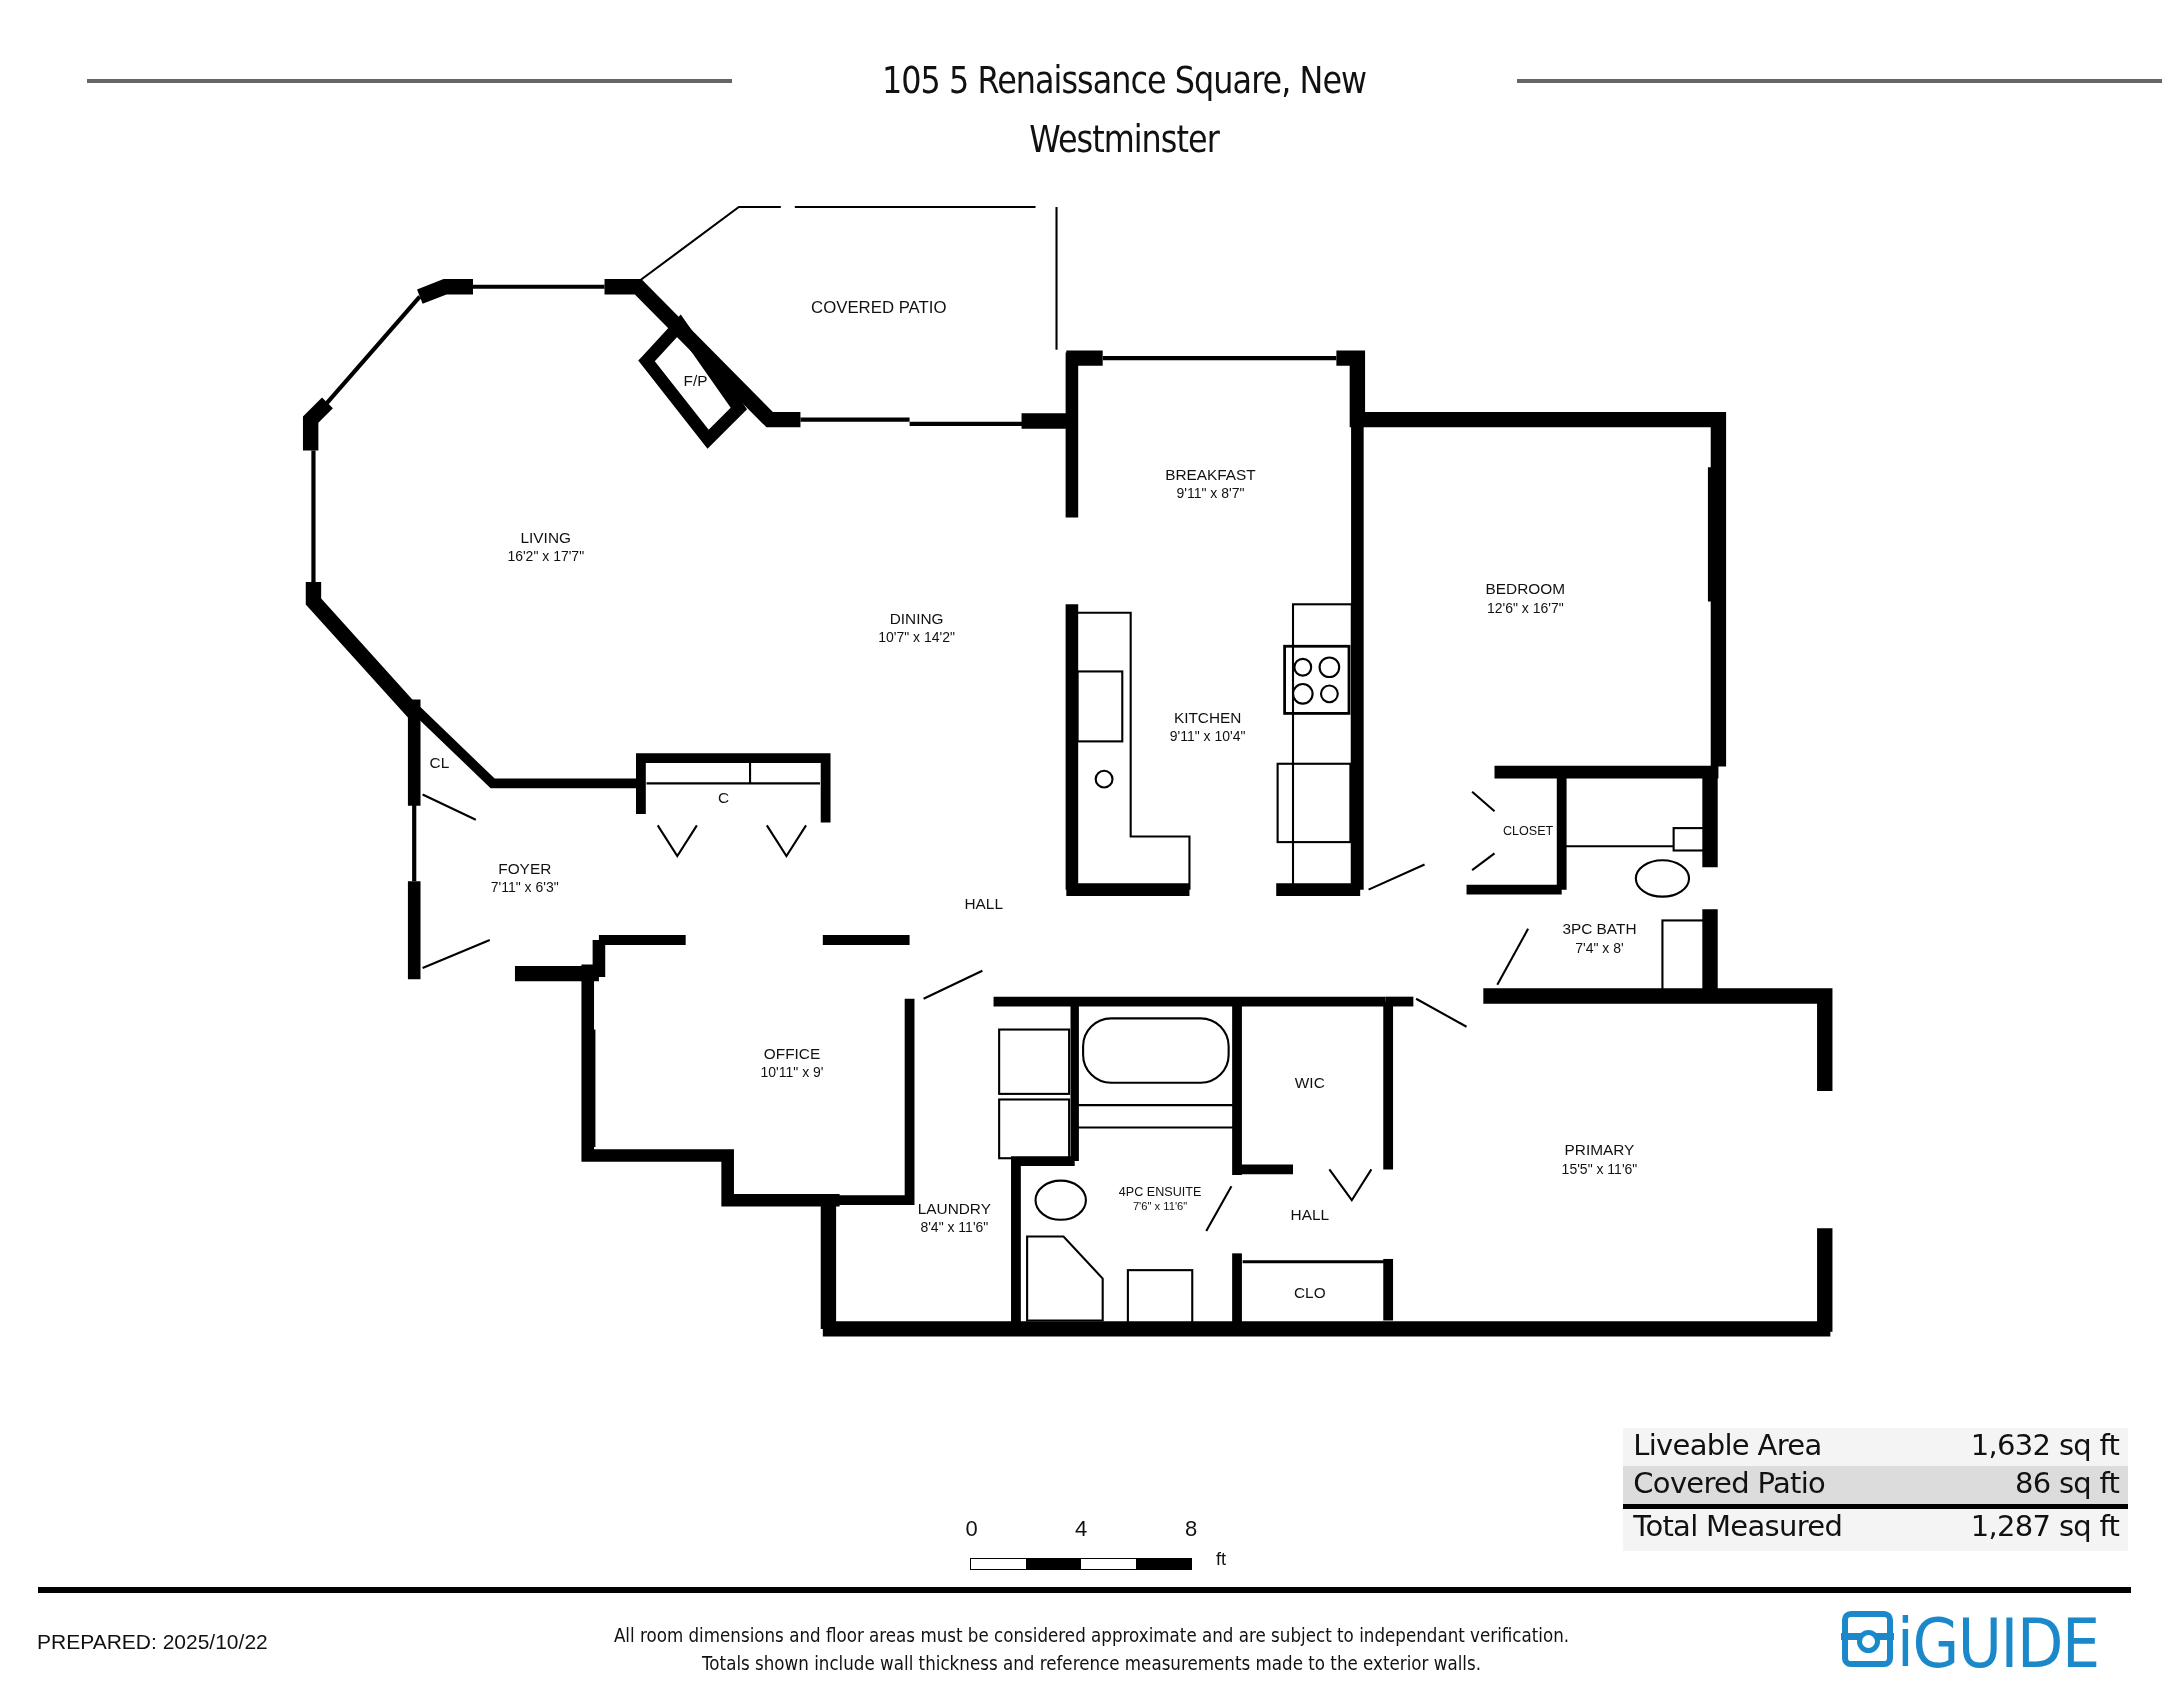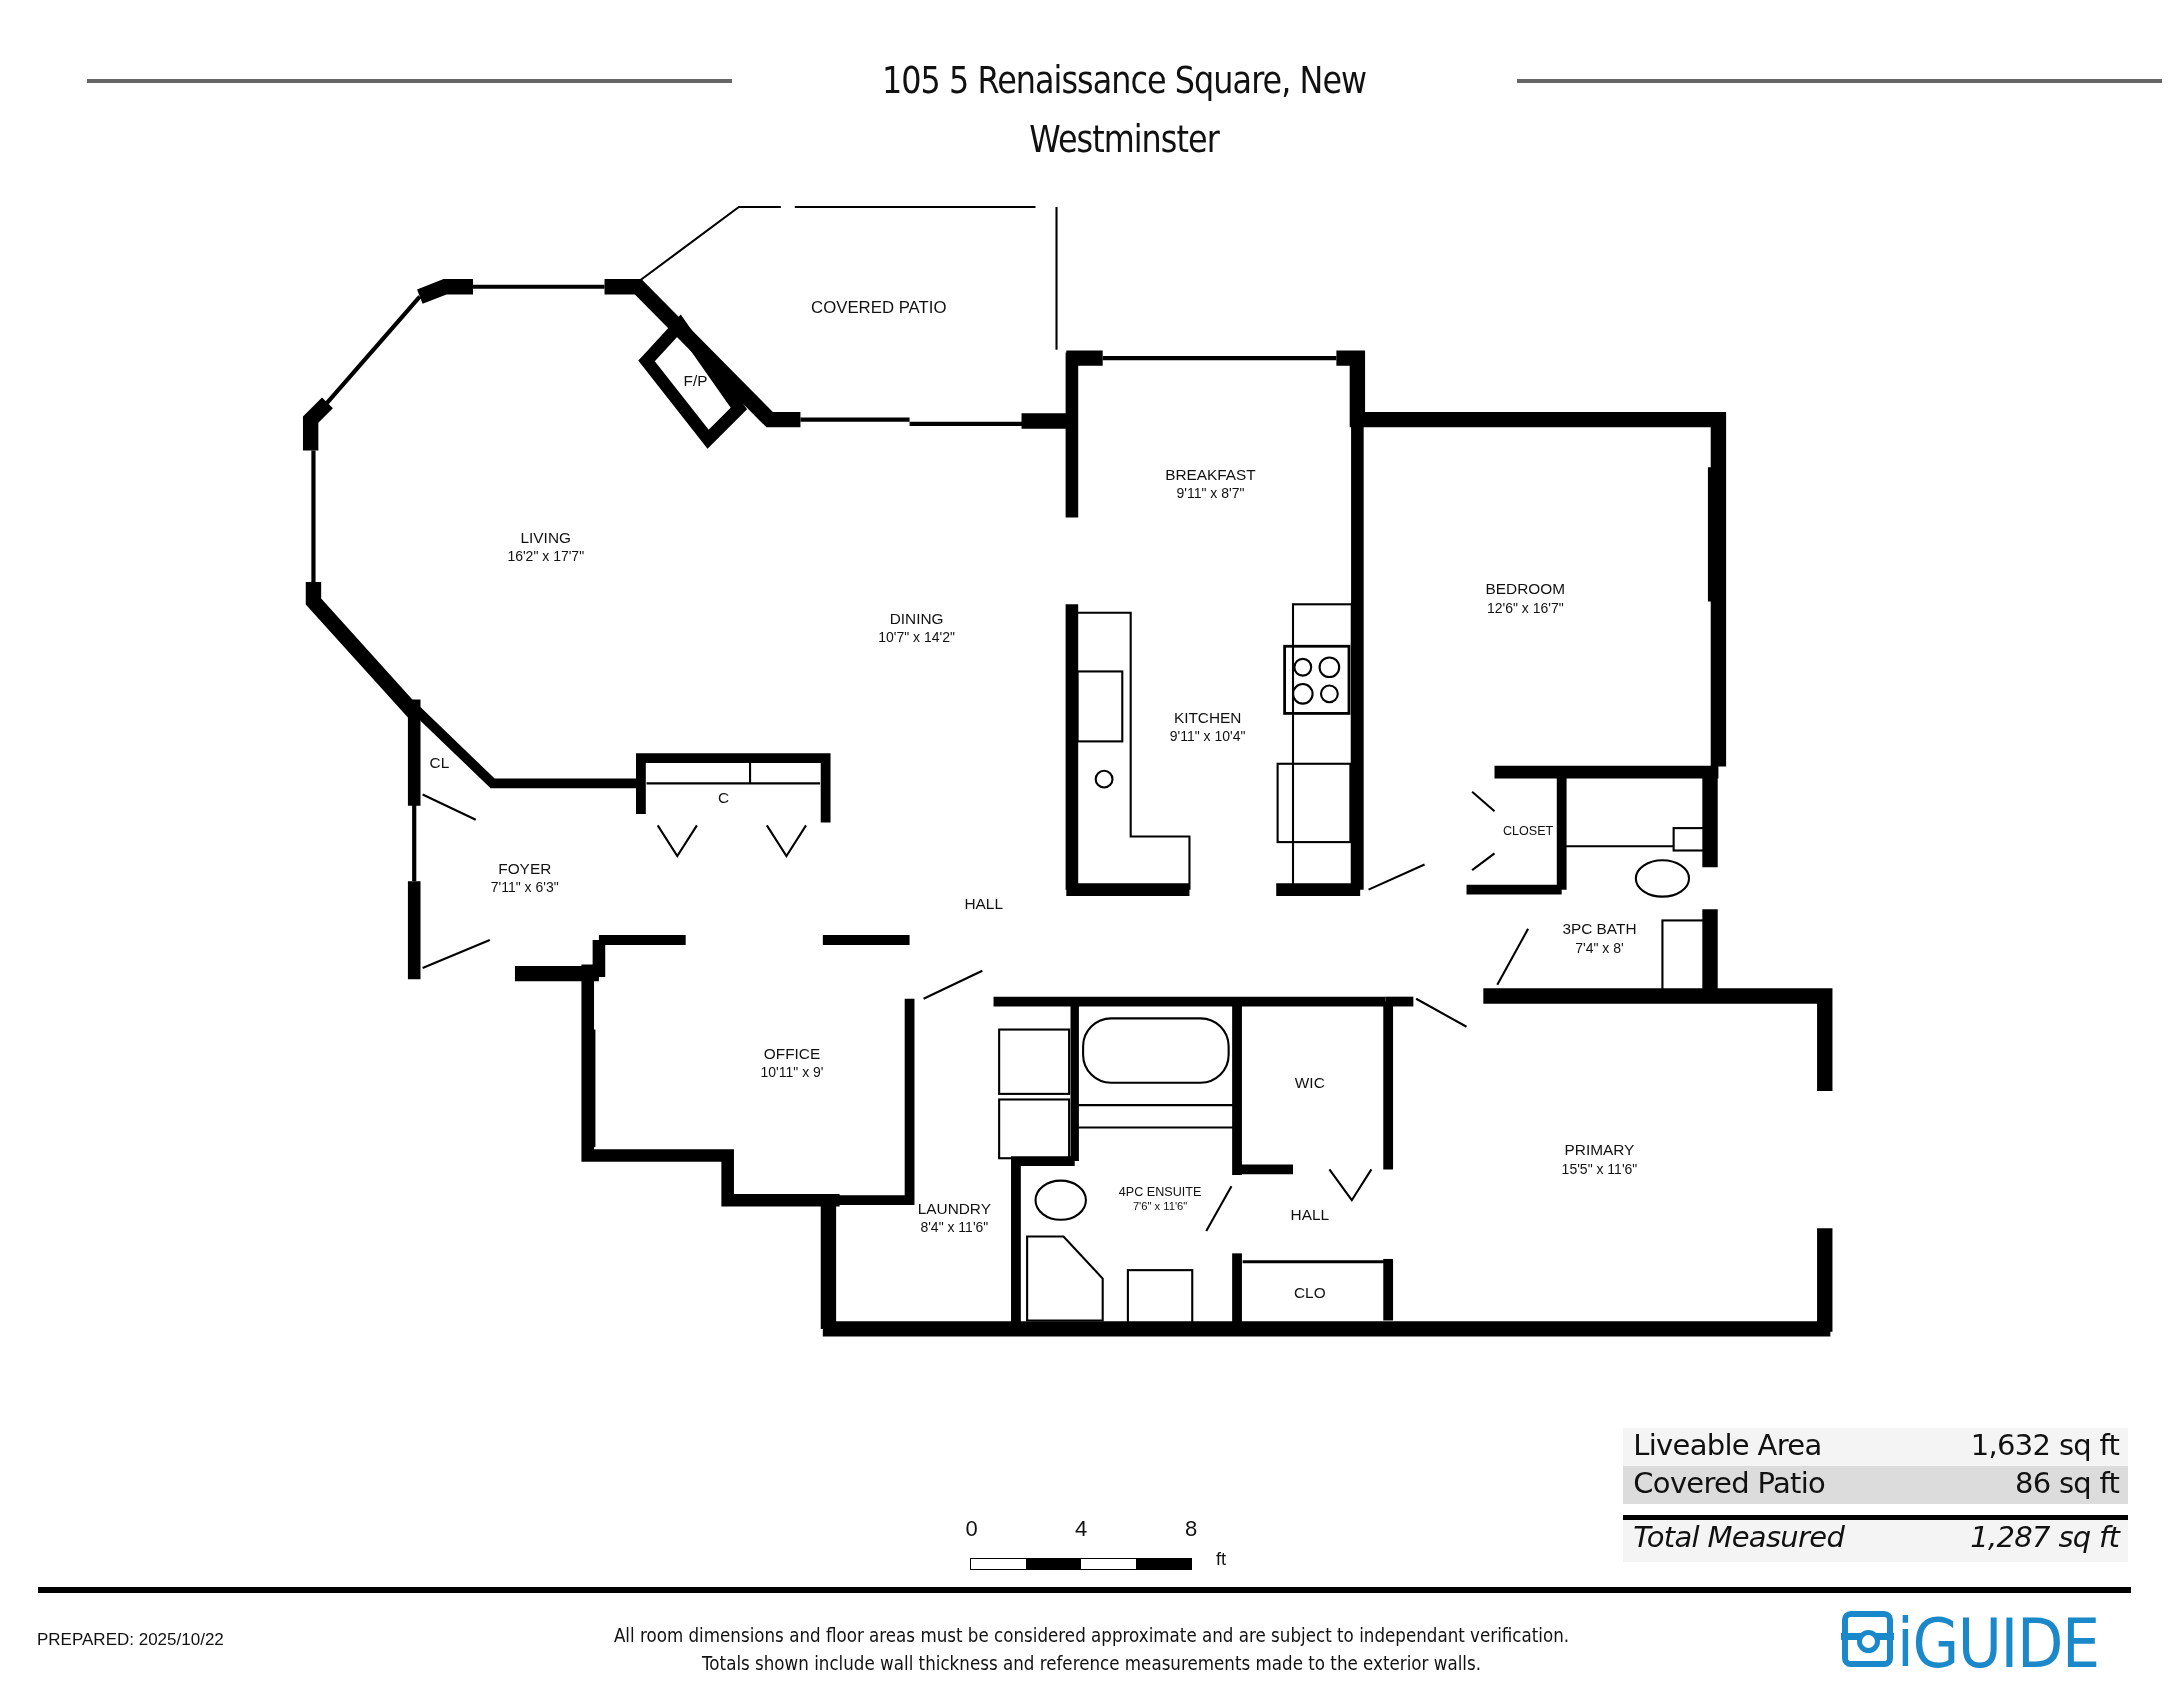--- a/index.html
+++ b/index.html
@@ -7,29 +7,29 @@
   .title-row { position:absolute; left:0; top:51px; width:2183px; height:59px;margin-left:32px; }
   .title-line { position:absolute; top:28px; height:4.4px; background:#666; }
   .title-line.left { left:55px; width:645px; }
   .title-line.right { left:1485px; width:645px; }
   .title-text { position:absolute; left:699px; width:786px; top:0; text-align:center; font-family:"DejaVu Sans", sans-serif; font-size:37px; line-height:59px; letter-spacing:-1.1px; transform:scaleX(0.86); }
   .plan { position:absolute; left:0; top:0; width:2183px; height:1687px; }
   .room-label { font-family:"Liberation Sans", sans-serif; fill:#111; text-anchor:middle; }
   .area-table { position:absolute; left:1623px; top:1428px; width:505px; }
   .area-row { display:flex; justify-content:space-between; align-items:flex-start; height:38px; padding:0 8.8px 0 10.3px; font-family:"DejaVu Sans", sans-serif; font-size:29px; letter-spacing:-0.7px; background:#f4f4f4; }
   .area-row.shaded { background:#dcdcdc; }
-  .area-row.total { margin-top:11px; border-top:5.1px solid #000; height:42px;font-style:italic; }
+  .area-row.total { margin-top:0; border-top:5.1px solid #000; height:42px; }
   .scale { position:absolute; left:970px; top:1516px; width:278px; height:59px; }
   .scale .tick { position:absolute; top:0; font-size:22px; font-family:"Liberation Sans", sans-serif; }
   .scale .bar { position:absolute; top:42px; left:0; width:220px; height:9.5px; border:1.5px solid #000; display:flex; }
   .scale .seg { flex:1; height:100%; }
   .scale .seg.b { background:#000; }
   .scale .unit { position:absolute; left:246px; top:33px; font-size:18px; }
   .footer-rule { position:absolute; left:38px; top:1587px; width:2093px; height:5.9px; background:#000; }
-  .prepared { position:absolute; left:37px; top:1630px; font-size:17px; font-family:"Liberation Sans", sans-serif; }
+  .prepared { position:absolute; left:37px; top:1630px; font-size:21px; font-family:"Liberation Sans", sans-serif; }
   .disclaimer { position:absolute; left:513px; width:1157px; top:1621px; text-align:center; font-family:"DejaVu Sans", sans-serif; font-size:19px; line-height:28px; transform:scaleX(0.88); }
   .logo { position:absolute; left:1842px; top:1611px; height:70px; display:flex; color:#1a88c9; }
   .logo-icon { width:51px; height:56px; border:6.6px solid #1a88c9; border-radius:8.8px; box-sizing:border-box; position:relative; margin-right:4.4px; }
   .logo-icon::before { content:""; position:absolute; left:-6.6px; right:-6.6px; top:16px; height:6.6px; background:#1a88c9; }
   .logo-icon::after { content:""; position:absolute; left:8.8px; top:12.5px; width:13px; height:13px; border:5.9px solid #1a88c9; border-radius:50%; background:#fff; }
   .logo-text { font-family:"DejaVu Sans", sans-serif; font-size:67px; line-height:67px; letter-spacing:-1.5px; transform:scaleX(0.9); transform-origin:left center; }
 </style>
 </head>
 <body>
 

